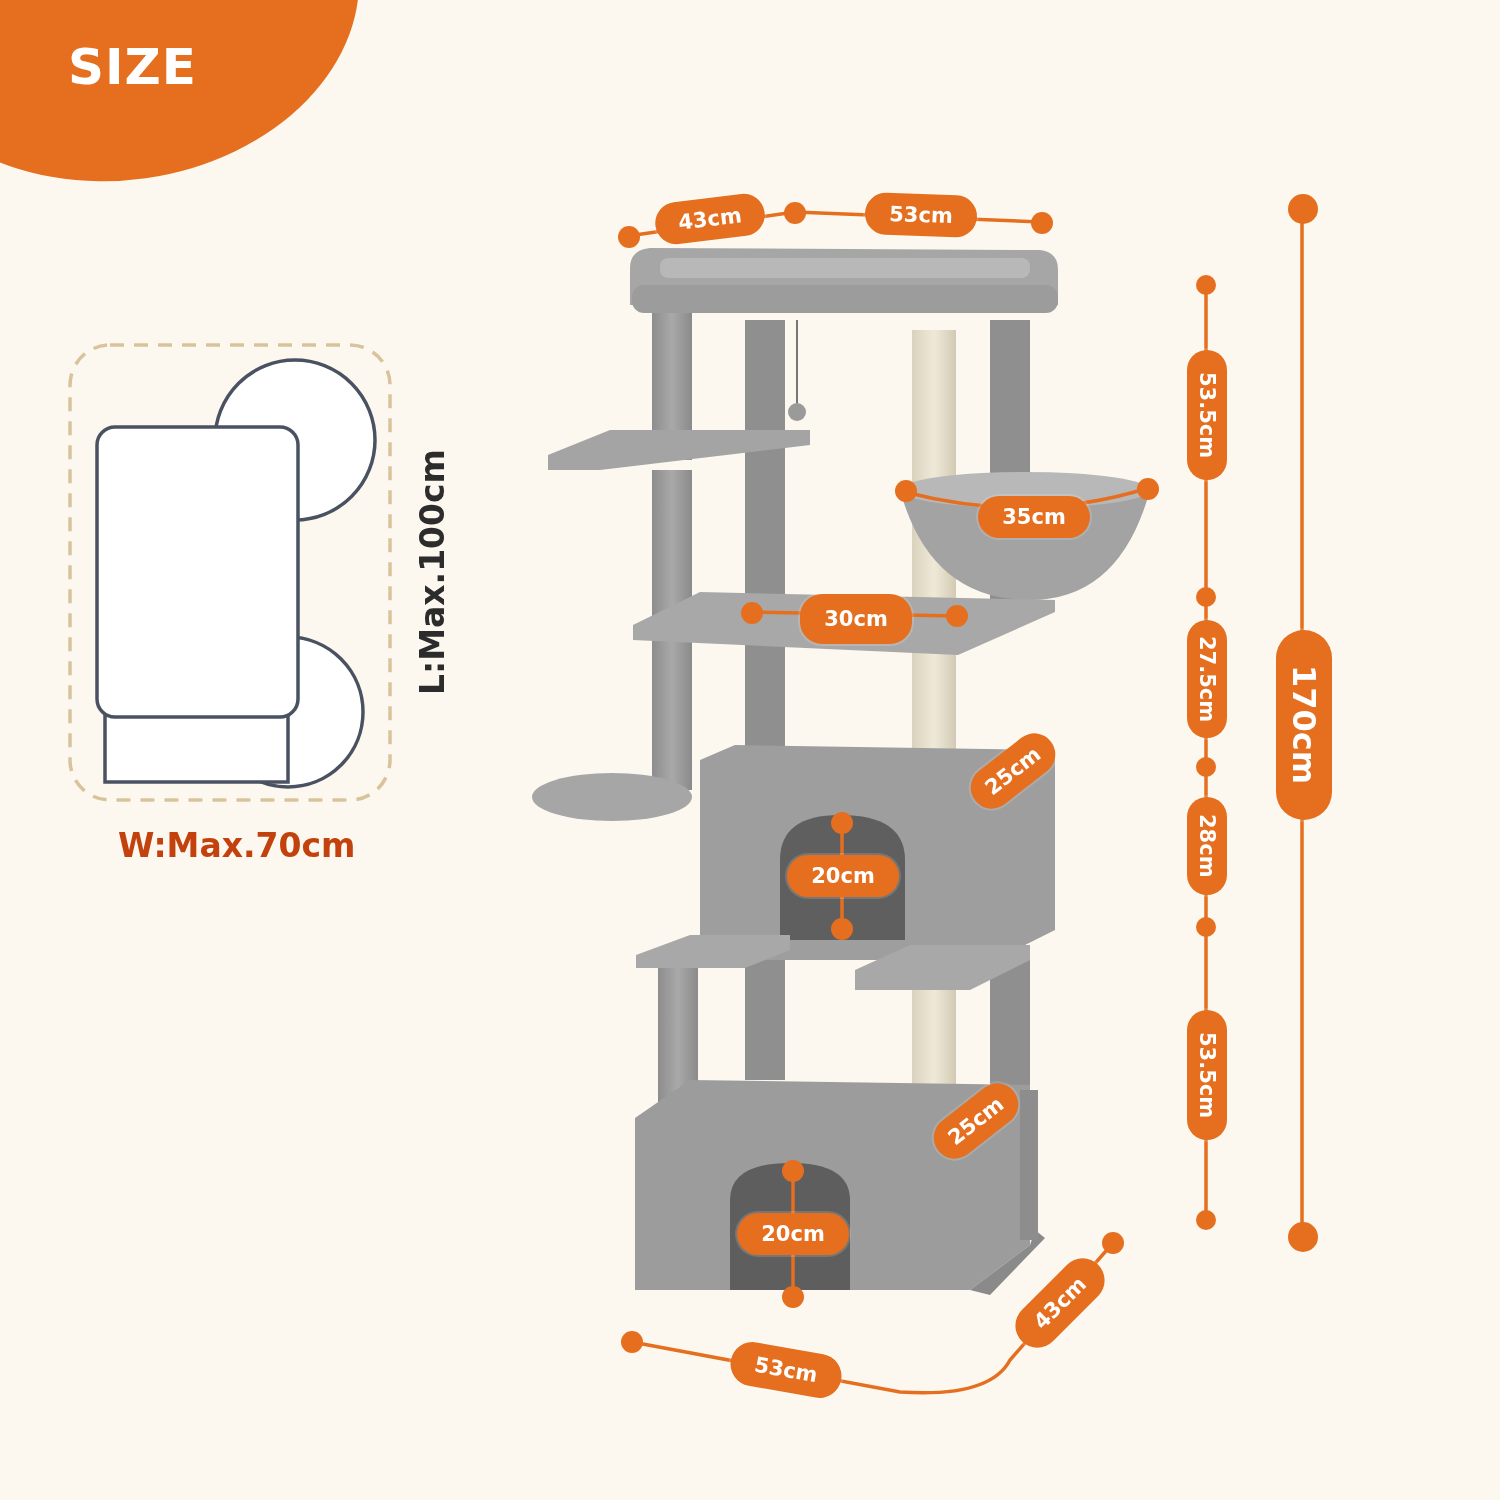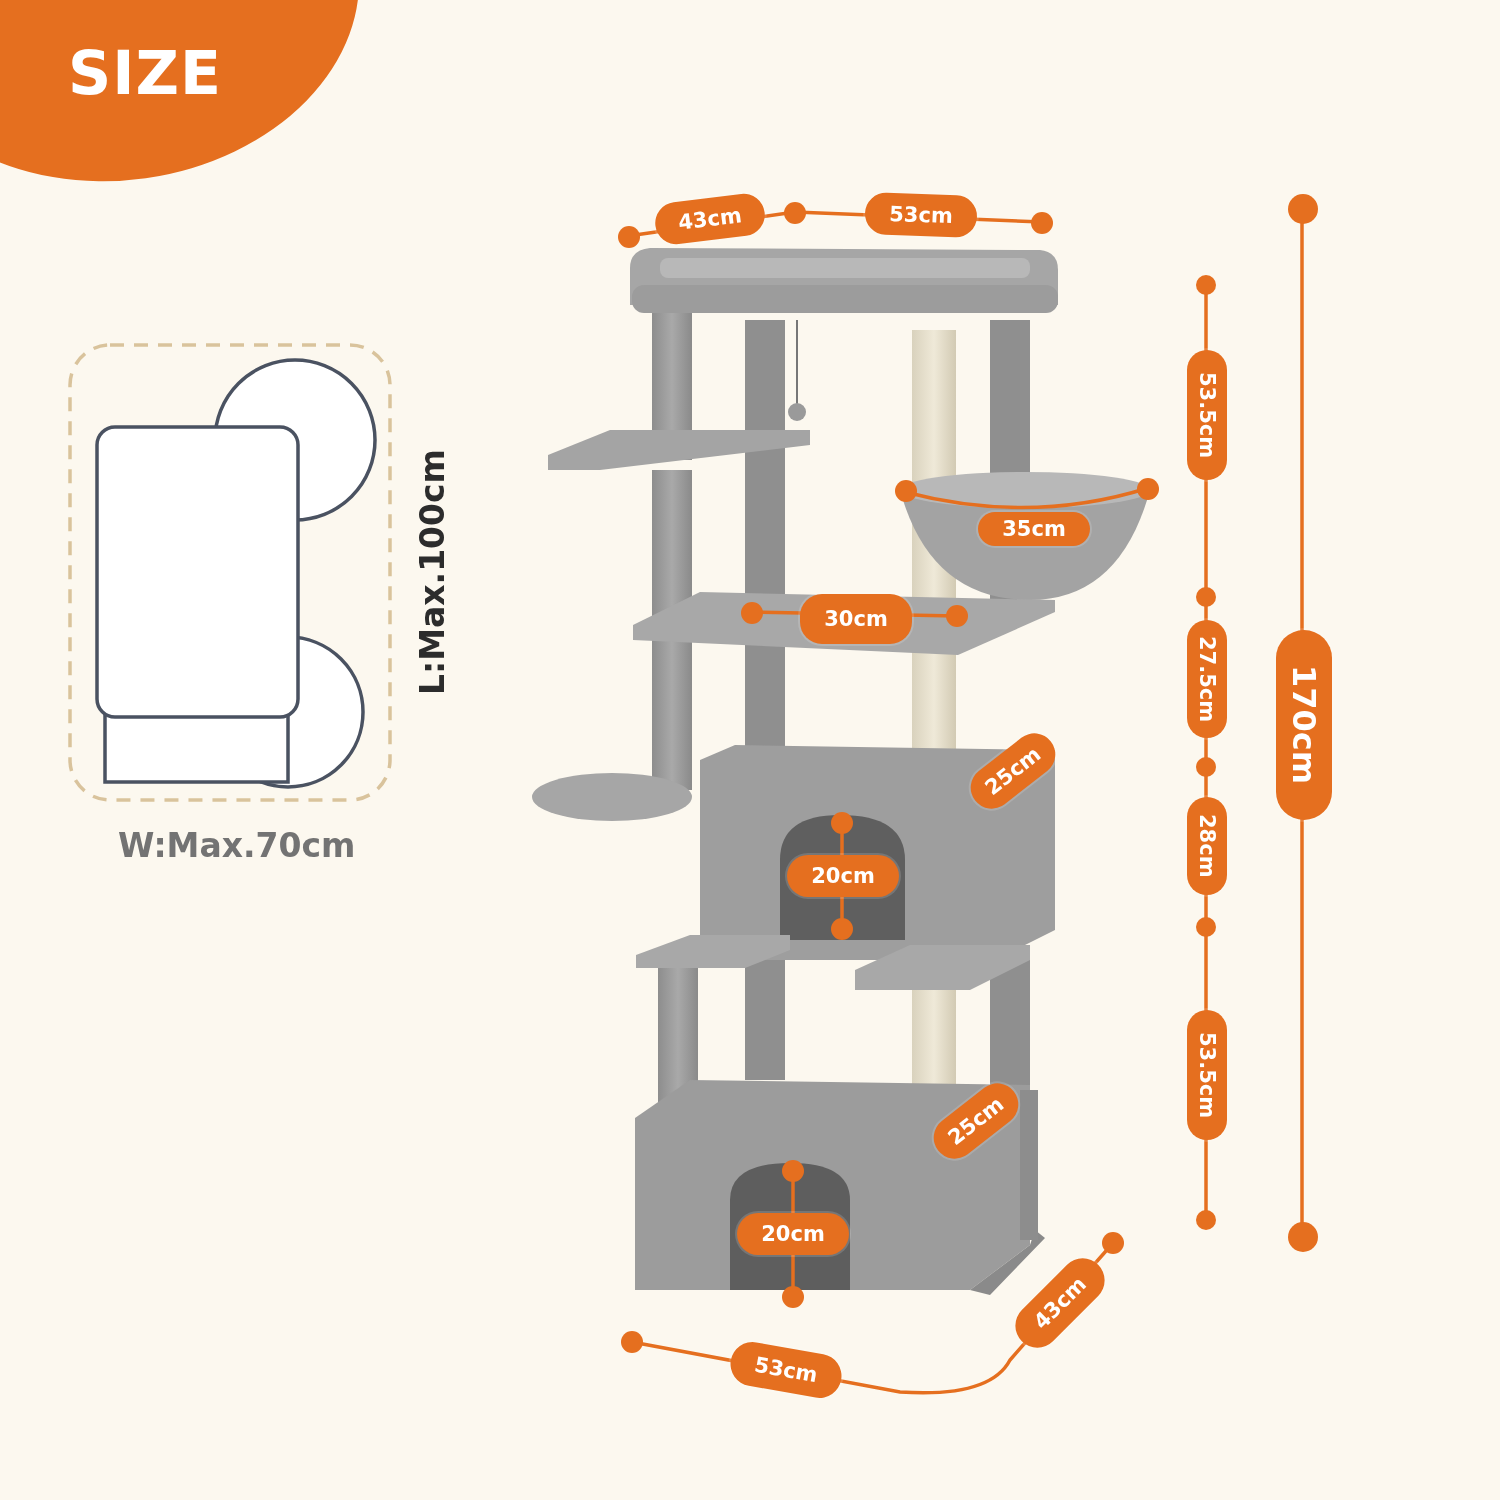--- a/index.html
+++ b/index.html
@@ -1,23 +1,23 @@
 <!DOCTYPE html>
 <html><head>
 <meta charset="utf-8">
 <style>
   html,body{margin:0;padding:0;}
   body{width:1500px;height:1500px;background:#fcf8ef;position:relative;overflow:hidden;font-family:"DejaVu Sans","Liberation Sans",sans-serif;}
   .abs{position:absolute;}
   .size-blob{left:-120px;top:-190px;width:480px;height:370px;border-radius:50%;background:#e56f1f;transform:rotate(-8deg);}
-  .size-title{left:68px;top:38px;color:#fff;font-weight:bold;font-size:60px;letter-spacing:1px;}
+  .size-title{left:68px;top:38px;color:#fff;font-weight:bold;font-size:50px;letter-spacing:1px;}
   .pill{position:absolute;background:#e56f1f;color:#fff;font-weight:bold;font-size:21px;border-radius:22px;display:flex;align-items:center;justify-content:center;white-space:nowrap;box-shadow:0 0 0 2px rgba(255,255,255,0.15);}
   .pill.v{writing-mode:vertical-rl;}
   .dot{position:absolute;border-radius:50%;background:#e56f1f;}
-  .footprint-label-w{left:118px;top:826px;font-size:33px;font-weight:bold;color:#737373;}
+  .footprint-label-w{left:118px;top:826px;font-size:33px;font-weight:bold;color:#c2410c;}
   .footprint-label-l{left:413px;top:455px;font-size:33px;font-weight:bold;color:#2c2c2c;writing-mode:vertical-rl;transform:rotate(180deg);height:235px;display:flex;align-items:center;justify-content:center;}
   svg{position:absolute;left:0;top:0;}
 </style>
 </head>
 <body>
 
 <div class="abs size-blob"></div>
 <div class="abs size-title">SIZE</div>
 
 <svg width="1500" height="1500">
@@ -112,21 +112,21 @@
 <div class="dot" style="left:946px;top:605px;width:22px;height:22px;"></div>
 <div class="dot" style="left:831px;top:812px;width:22px;height:22px;"></div>
 <div class="dot" style="left:831px;top:918px;width:22px;height:22px;"></div>
 <div class="dot" style="left:782px;top:1160px;width:22px;height:22px;"></div>
 <div class="dot" style="left:782px;top:1286px;width:22px;height:22px;"></div>
 <div class="dot" style="left:621px;top:1331px;width:22px;height:22px;"></div>
 <div class="dot" style="left:1102px;top:1232px;width:22px;height:22px;"></div>
 
 <div class="pill" style="left:655px;top:198px;width:110px;height:42px;transform:rotate(-7deg);">43cm</div>
 <div class="pill" style="left:865px;top:194px;width:112px;height:42px;transform:rotate(2deg);">53cm</div>
-<div class="pill" style="left:978px;top:512px;width:112px;height:34px;">35cm</div>
+<div class="pill" style="left:978px;top:496px;width:112px;height:42px;">35cm</div>
 <div class="pill" style="left:800px;top:594px;width:112px;height:50px;">30cm</div>
 <div class="pill" style="left:965px;top:750px;width:96px;height:42px;transform:rotate(-38deg);">25cm</div>
 <div class="pill" style="left:787px;top:855px;width:112px;height:42px;">20cm</div>
 <div class="pill" style="left:928px;top:1100px;width:96px;height:42px;transform:rotate(-38deg);">25cm</div>
 <div class="pill" style="left:737px;top:1213px;width:112px;height:42px;">20cm</div>
 <div class="pill" style="left:730px;top:1348px;width:112px;height:44px;transform:rotate(10deg);">53cm</div>
 <div class="pill" style="left:1006px;top:1281px;width:108px;height:44px;transform:rotate(-45deg);">43cm</div>
 <div class="pill v" style="left:1187px;top:350px;width:40px;height:130px;">53.5cm</div>
 <div class="pill v" style="left:1187px;top:620px;width:40px;height:118px;">27.5cm</div>
 <div class="pill v" style="left:1187px;top:797px;width:40px;height:98px;">28cm</div>

